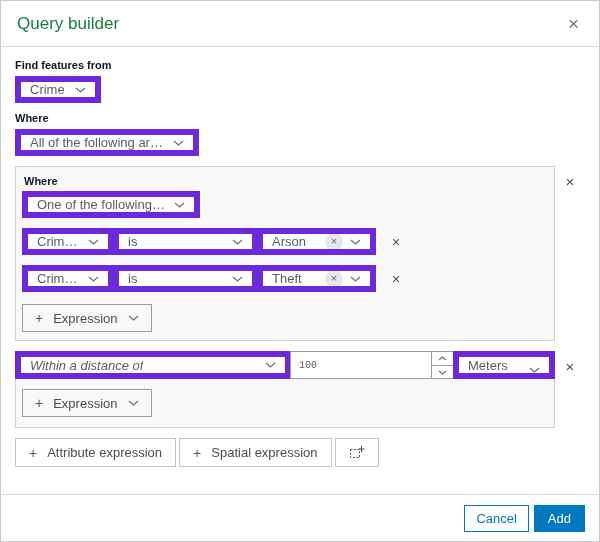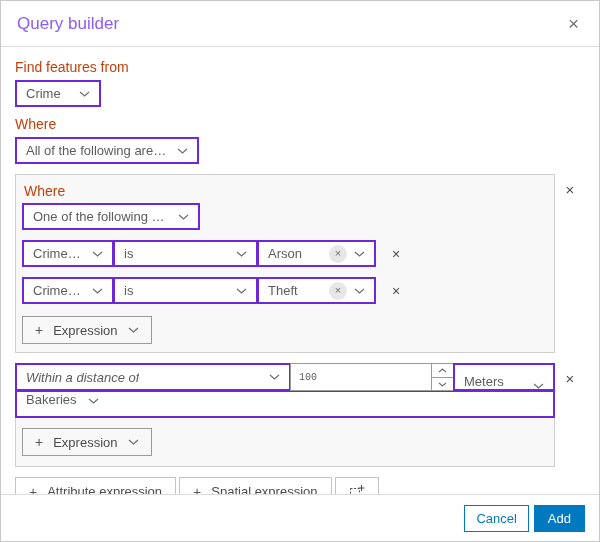--- a/index.html
+++ b/index.html
@@ -13,31 +13,31 @@
     color: #4c4c4c;
   }
   .header {
     height: 46px;
     display: flex;
     align-items: center;
     justify-content: space-between;
     padding: 0 16px;
     border-bottom: 1px solid #dcdcdc;
   }
-  .title { font-size: 17px; color: #8b5cf6; font-weight: 400; }
+  .title { font-size: 17px; color: #15803d; font-weight: 400; }
   .close-btn {
     background: none; border: none; cursor: pointer;
     font-size: 19px; color: #767676; line-height: 1; padding: 2px 4px;
   }
   .content { padding: 12px 14px 0 14px; }
-  .lbl { display: block; font-size: 14px; color: #c2410c; margin-bottom: 5px; }
+  .lbl { display: block; font-size: 11px; color: #0f172a; margin-bottom: 5px; font-weight: bold; }
   .lbl.mt { margin-top: 9px; }
   .sel {
     height: 27px; background: #fff;
-    border: 2px solid #6d28d9;
+    border: 6px solid #6d28d9;
     display: inline-flex; align-items: center; justify-content: space-between;
     padding: 0 9px; font-size: 13px; color: #5c5c5c;
     cursor: pointer; vertical-align: top; white-space: nowrap; overflow: hidden;
   }
   .sel .txt { overflow: hidden; text-overflow: ellipsis; margin-right: 8px; }
   .chev { flex: 0 0 auto; display: inline-flex; }
   .group-row { display: flex; align-items: flex-start; margin-top: 10px; }
   .group {
     flex: 1 1 auto;
     background: #f8f8f8;
@@ -268,28 +268,20 @@
           </div>
         </div>
         <div class="sel w-unit">
           <span class="txt">Meters</span>
           <span class="chev">
               <svg width="11" height="6" viewBox="0 0 11 6">
                 <path d="M1 1l4.5 4L10 1" fill="none" stroke="#6e6e6e" stroke-width="1.2"></path>
               </svg>
             </span>
         </div>
-      </div>
-      <div class="sel g2-layer">
-        <span class="txt">Bakeries</span>
-        <span class="chev">
-            <svg width="11" height="6" viewBox="0 0 11 6">
-              <path d="M1 1l4.5 4L10 1" fill="none" stroke="#6e6e6e" stroke-width="1.2"></path>
-            </svg>
-          </span>
       </div>
       <div class="g2-addwrap">
         <button class="add-expr">
           <span class="plus">+</span>
           <span>Expression</span>
           <span class="chev">
               <svg width="11" height="6" viewBox="0 0 11 6">
                 <path d="M1 1l4.5 4L10 1" fill="none" stroke="#6e6e6e" stroke-width="1.2"></path>
               </svg>
             </span>

